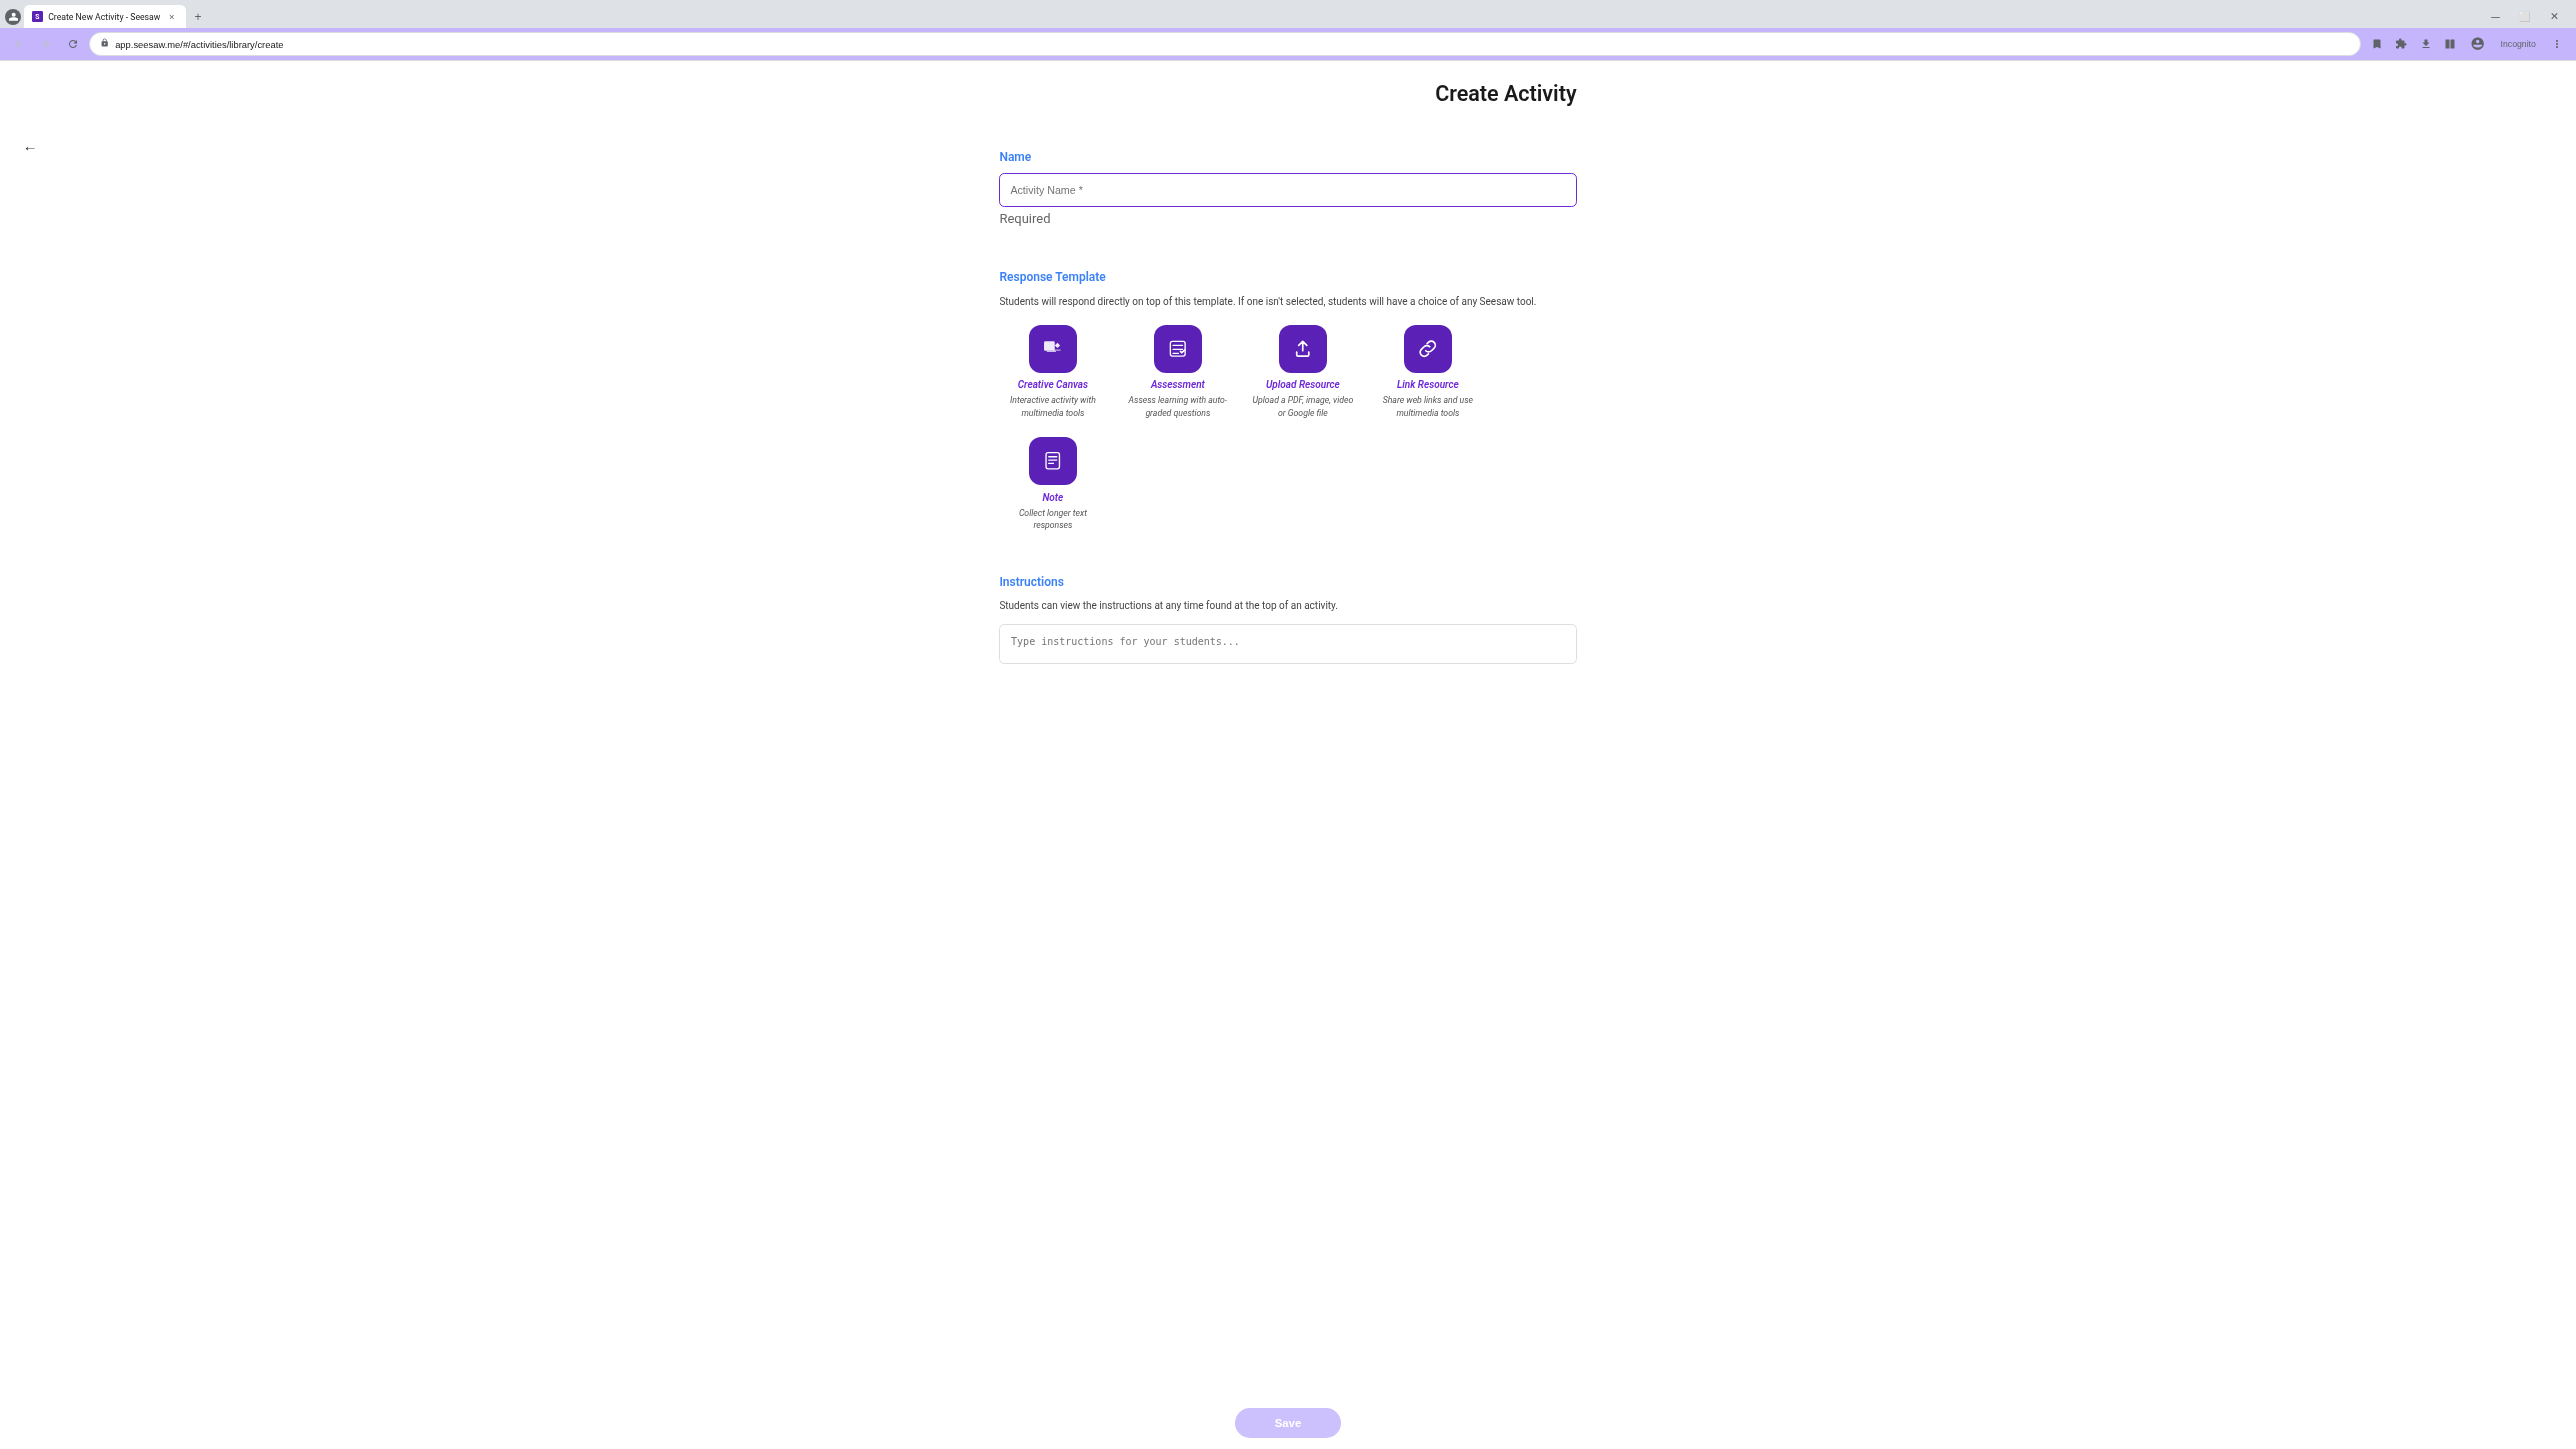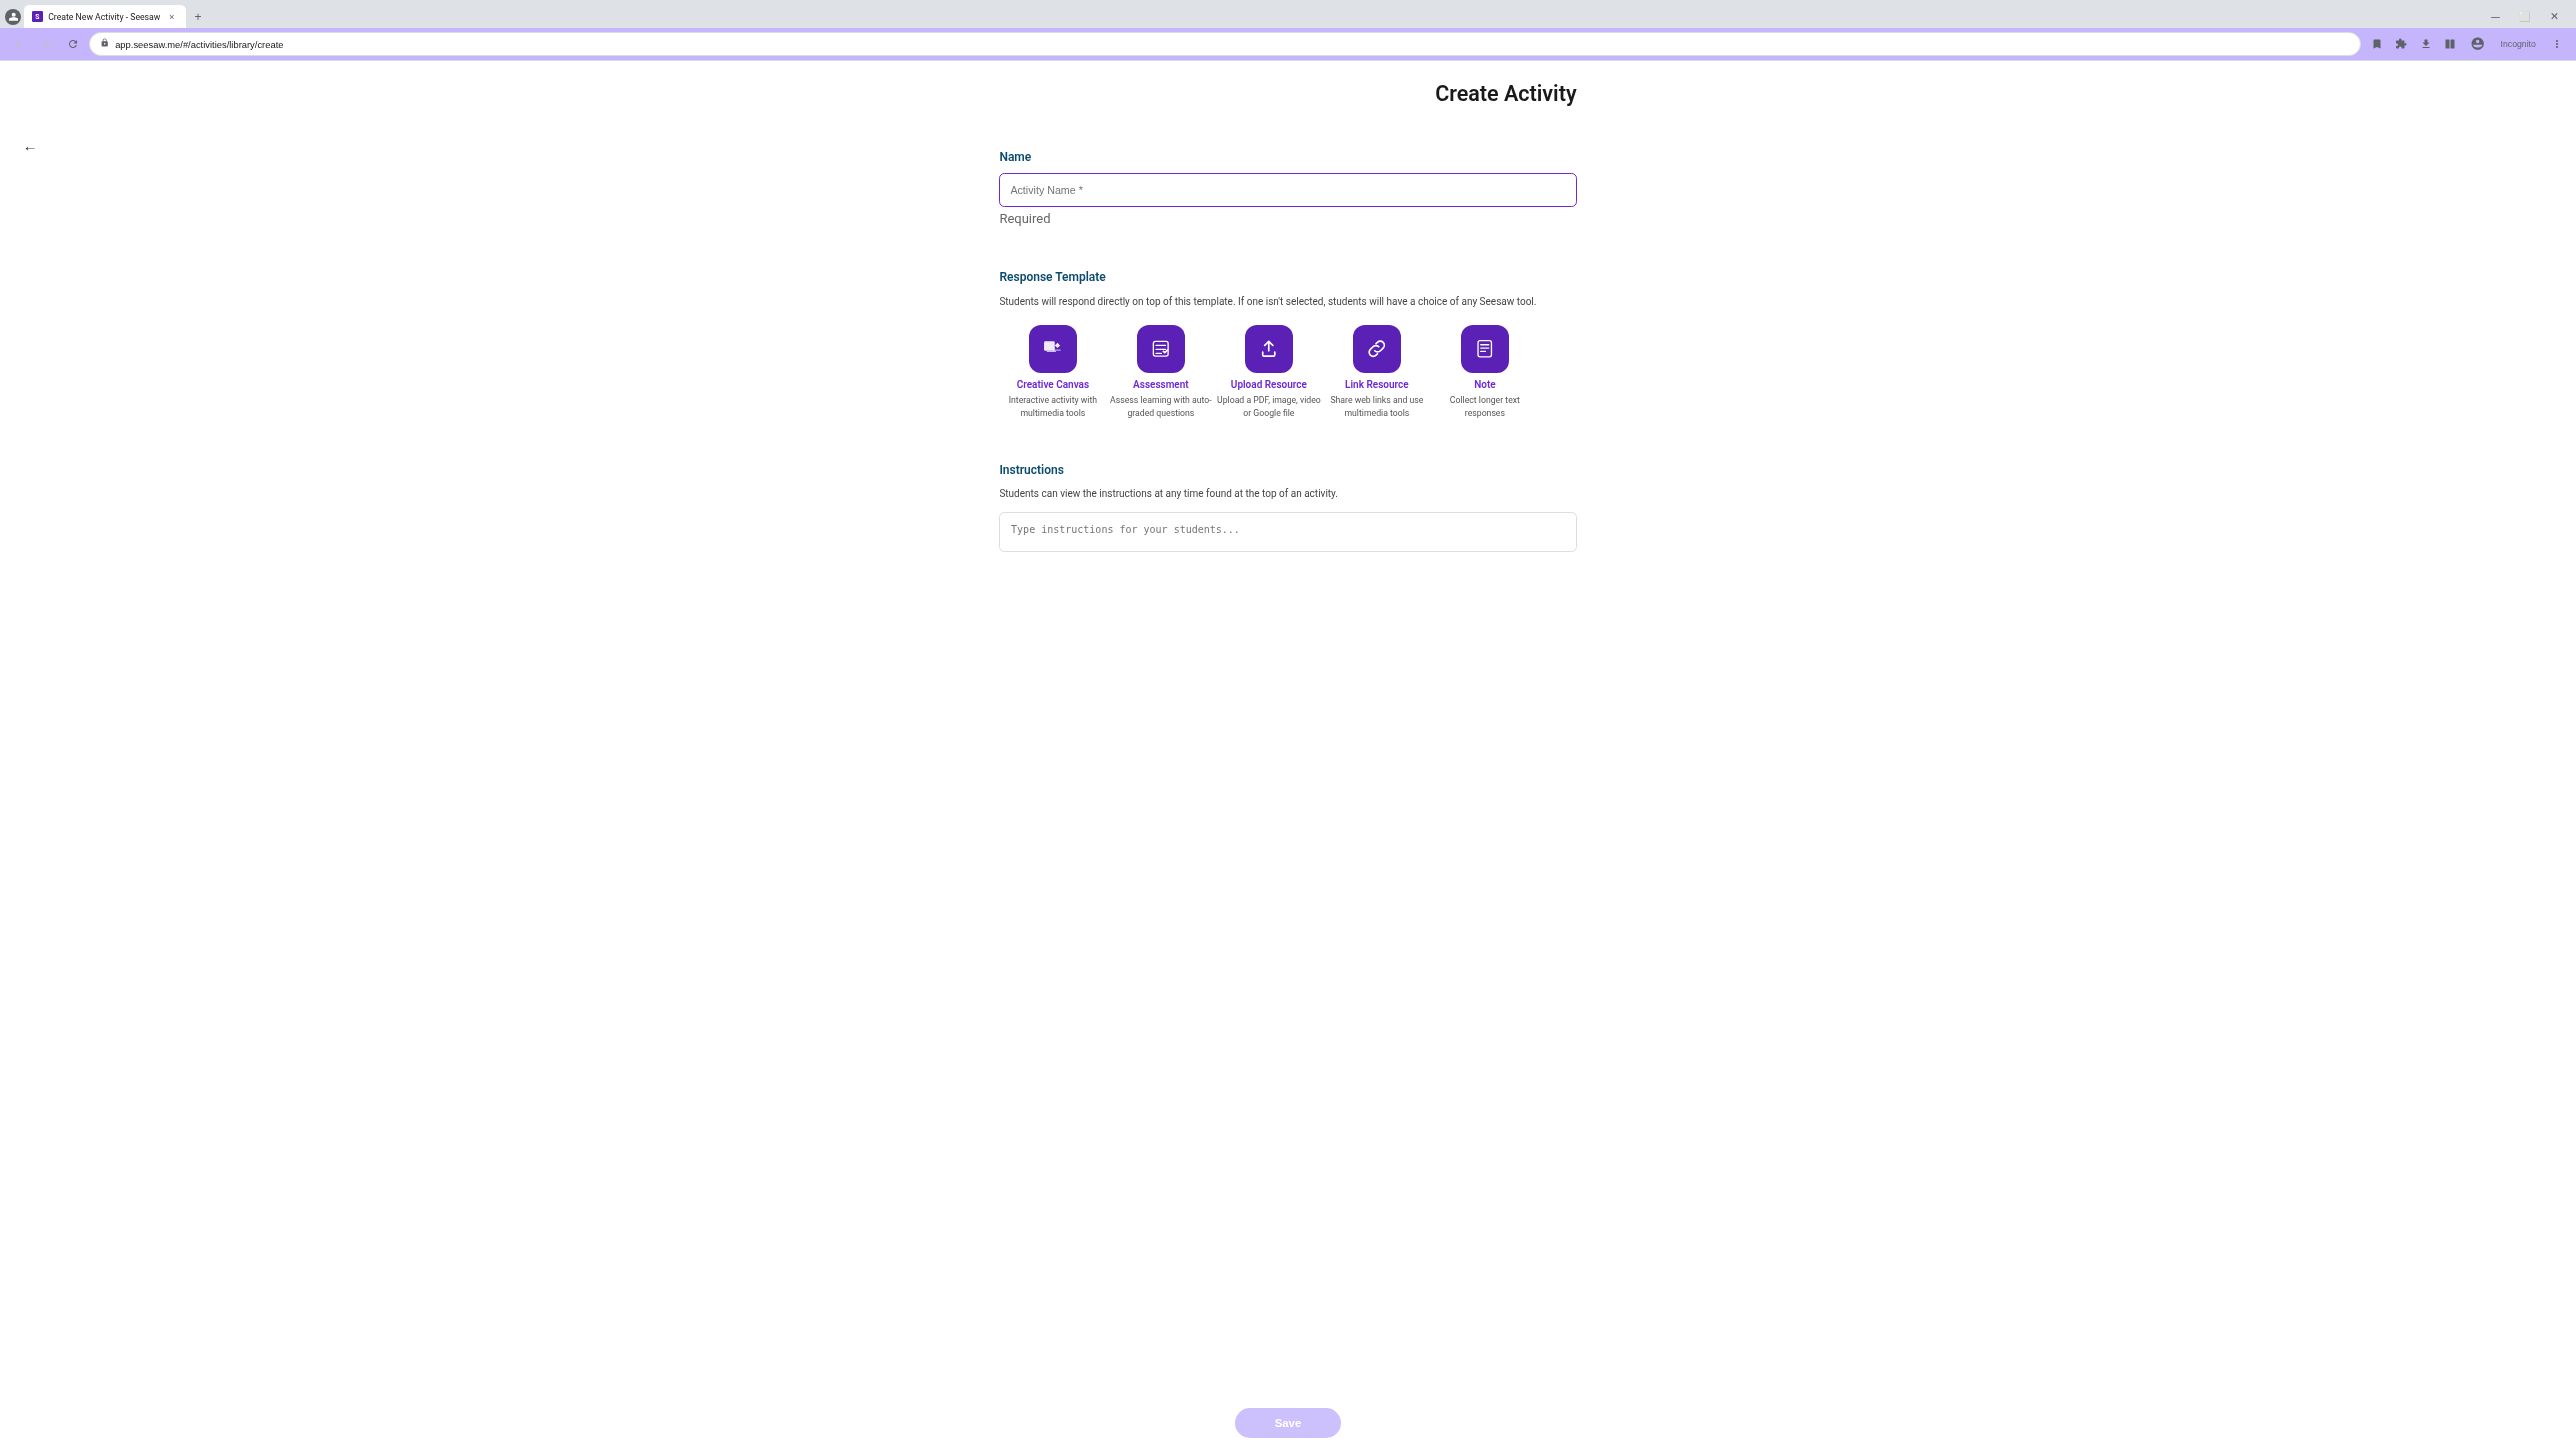--- a/index.html
+++ b/index.html
@@ -221,21 +221,21 @@
 
     .page-title {
       font-size: 21.5px;
       font-weight: 600;
       color: #1a1a1a;
     }
 
     .section-title {
       font-size: 12px;
       font-weight: 600;
-      color: #0c4a6e;
+      color: #3b82f6;
       margin-bottom: 9.4px;
       margin-top: 44px;
     }
 
     .name-section {
       margin-bottom: 24px;
     }
 
     .activity-name-input {
       width: 100%;
@@ -259,23 +259,24 @@
 
     .response-description {
       font-size: 10px;
       color: #444;
       margin-bottom: 16px;
       line-height: 1.5;
     }
 
     .tools-grid {
       display: flex;
-      gap: 1px;
+      gap: 18px;
       justify-content: flex-start;
       flex-wrap: wrap;
+      font-style: italic;
     }
 
     .tool-card {
       display: flex;
       flex-direction: column;
       align-items: center;
       width: 107px;
       cursor: pointer;
       text-align: center;
     }

